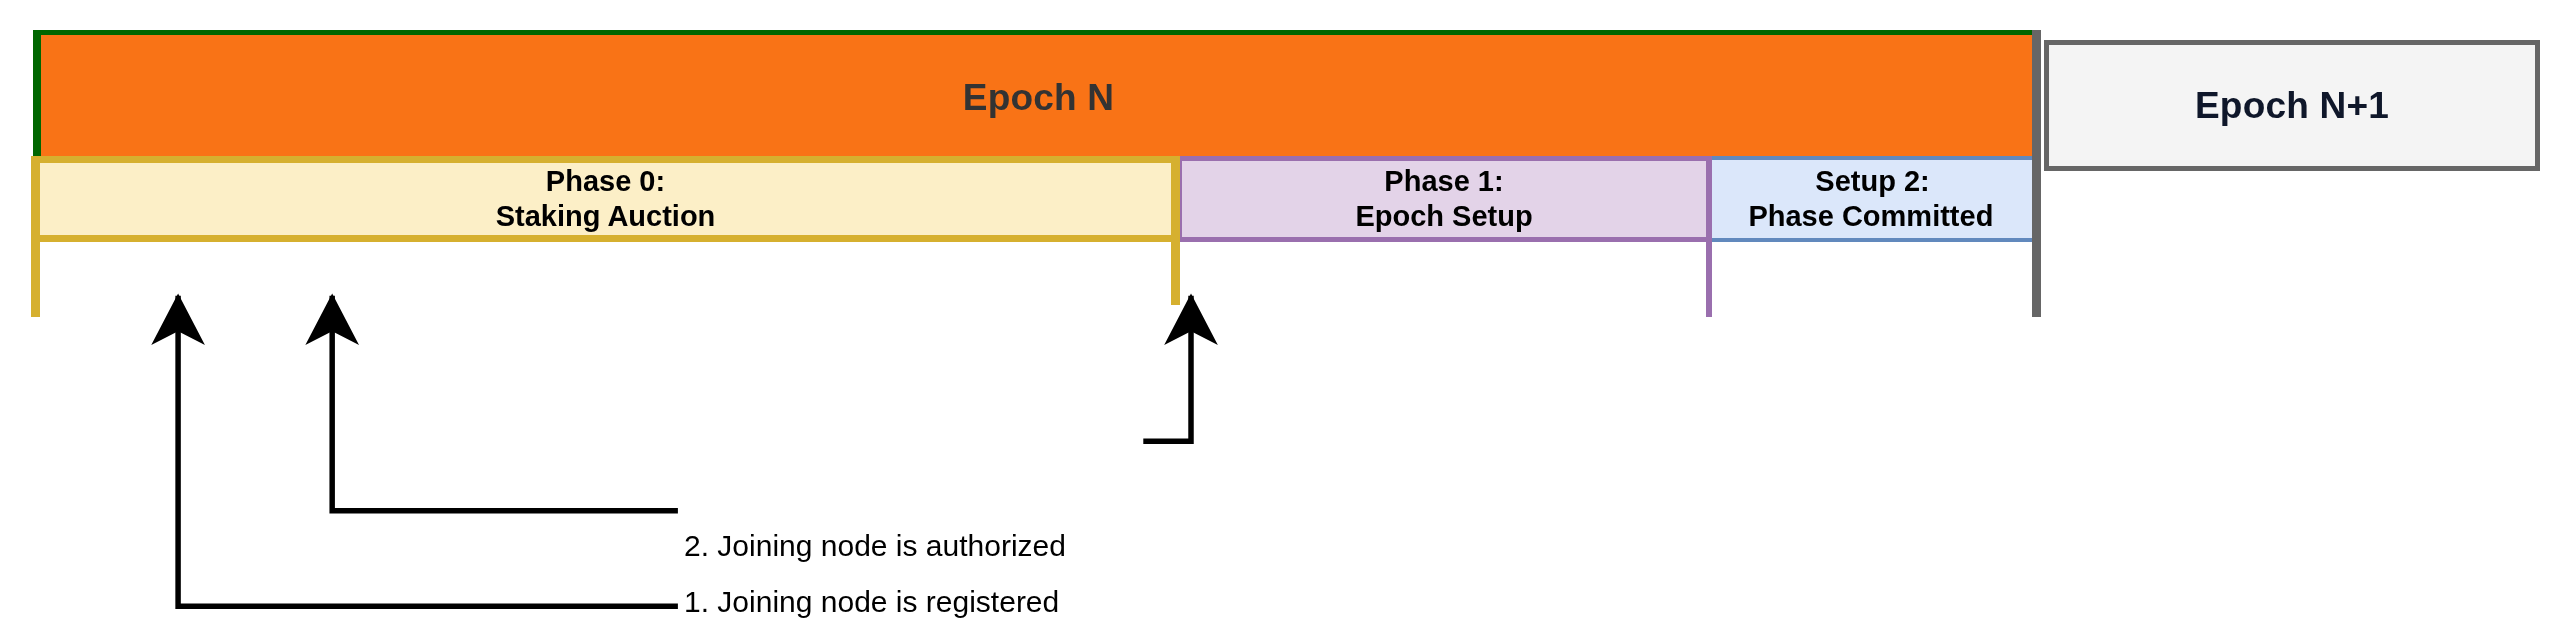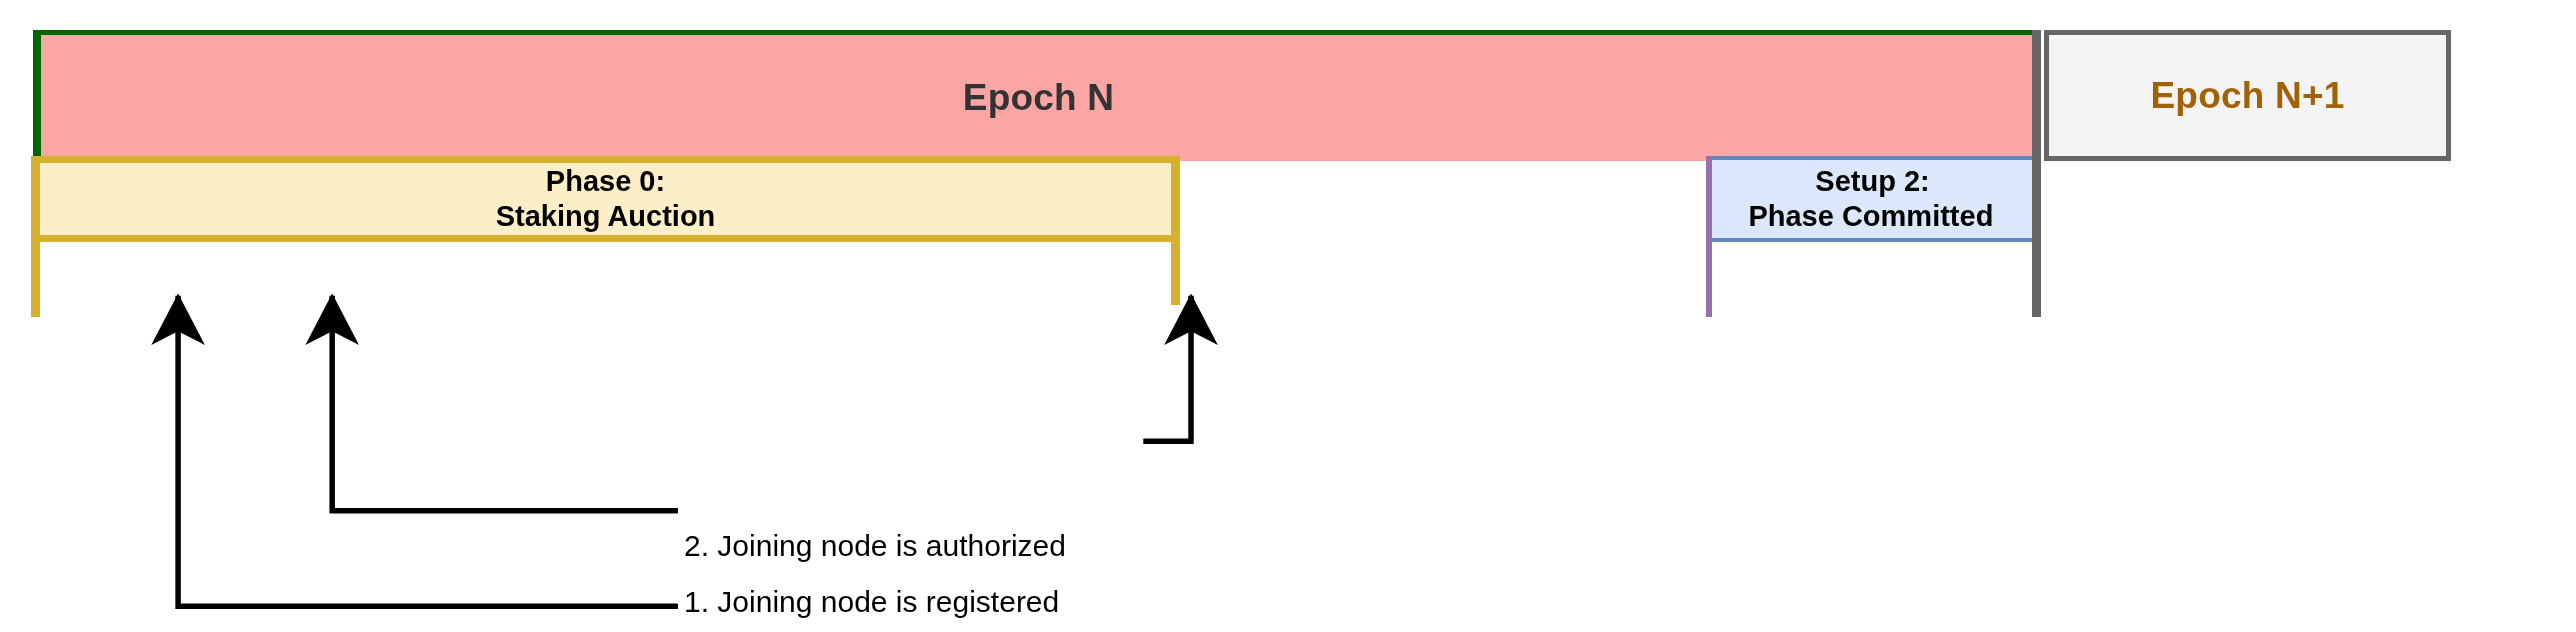--- a/index.html
+++ b/index.html
@@ -29,35 +29,35 @@
     font-weight: bold;
     letter-spacing: 0.2px;
     white-space: nowrap;
   }
 
   #epoch-n {
     left: 33px;
     top: 30px;
     width: 2003px;
     height: 131px;
-    background: #fca5a5;
+    background: #f97316;
     border-top: 5.5px solid #006600;
     border-left: 8.6px solid #006600;
     color: #333333;
     font-size: 37px;
   }
 
   #epoch-n1 {
     left: 2044px;
-    top: 30px;
-    width: 407px;
+    top: 40px;
+    width: 496px;
     height: 131px;
     background: #f4f4f4;
     border: 5.5px solid #666666;
-    color: #a16207;
+    color: #0f172a;
     font-size: 37px;
   }
 
   
   .phase-box {
     position: absolute;
     box-sizing: border-box;
     display: flex;
     flex-direction: column;
     align-items: center;
@@ -173,20 +173,24 @@
 
   <div class="epoch-box" id="epoch-n1">
     <span>Epoch N+1</span>
   </div>
 
   <div class="phase-box" id="phase-0">
     <span class="phase-line1">Phase 0:</span>
     <span class="phase-line2">Staking Auction</span>
   </div>
 
+  <div class="phase-box" id="phase-1">
+    <span class="phase-line1">Phase 1:</span>
+    <span class="phase-line2">Epoch Setup</span>
+  </div>
 
   <div class="phase-box" id="phase-2">
     <span class="phase-line1">Setup 2:</span>
     <span class="phase-line2">Phase Committed</span>
   </div>
 
   <div class="drop-rule" id="rule-gold-left"></div>
   <div class="drop-rule" id="rule-gold-mid"></div>
   <div class="drop-rule" id="rule-purple-right"></div>
   <div class="drop-rule" id="rule-gray-divider"></div>

